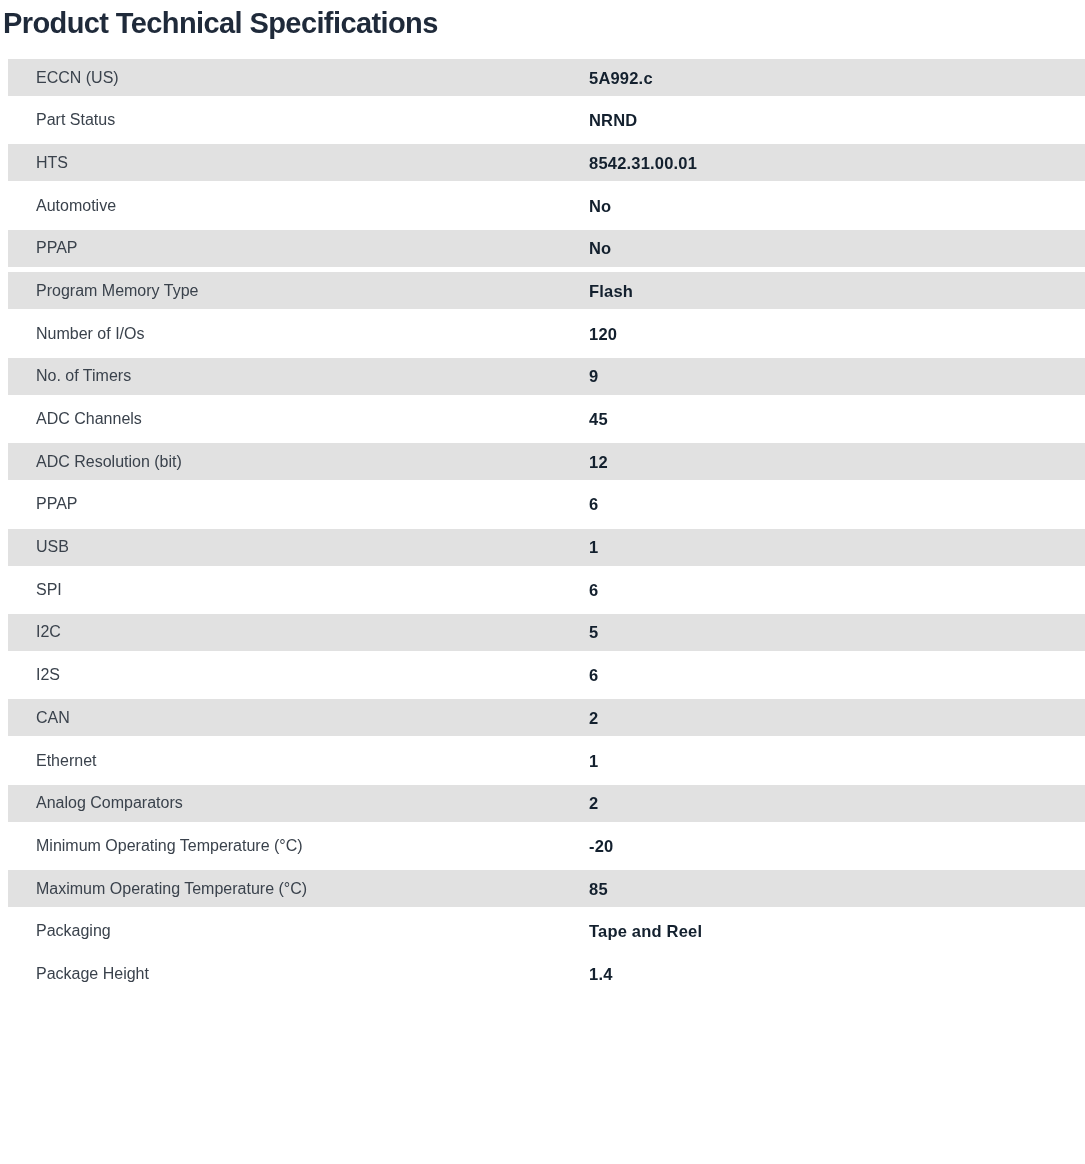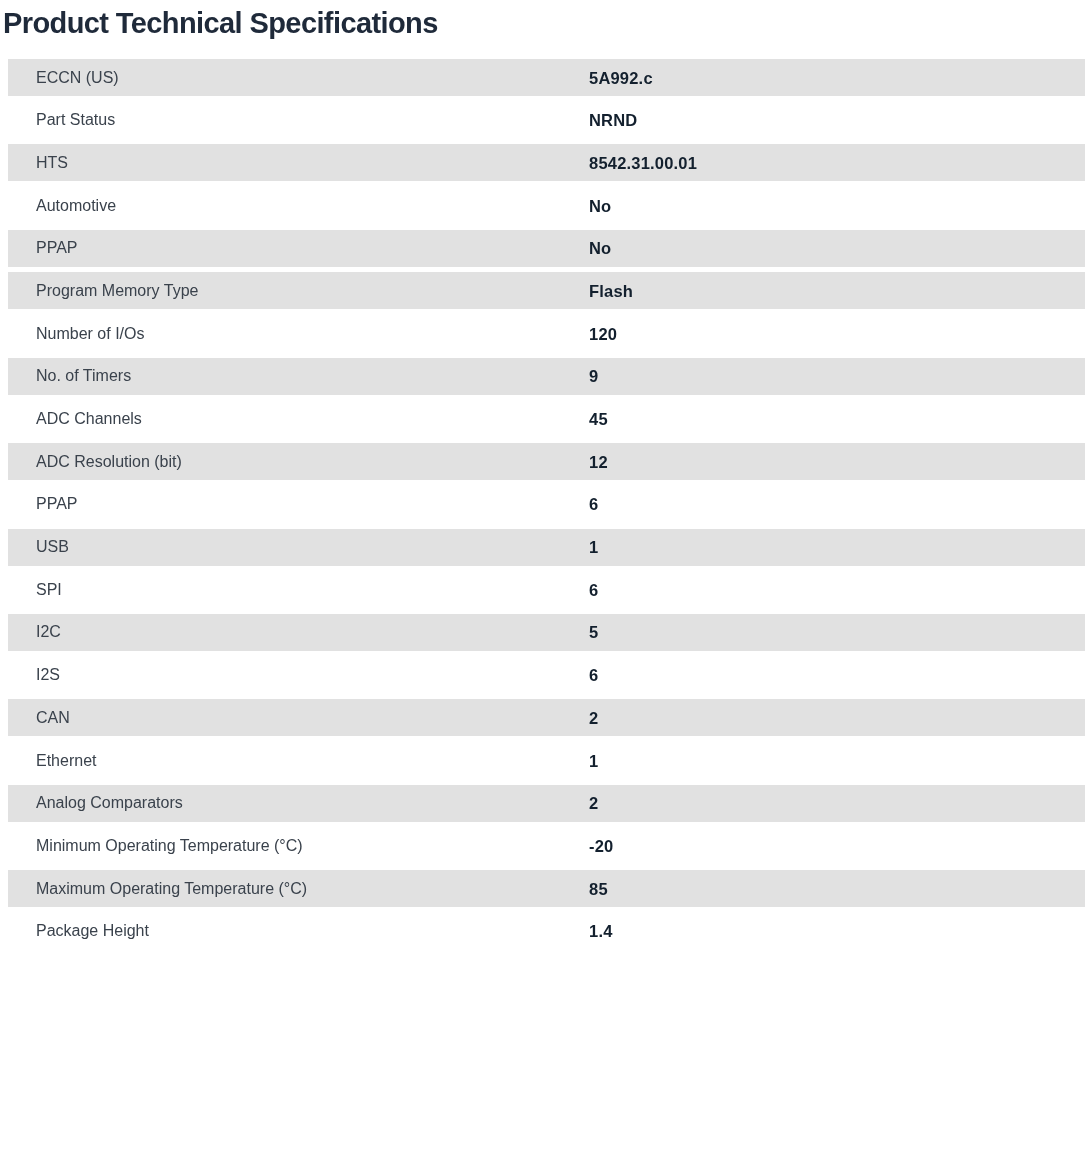--- a/index.html
+++ b/index.html
@@ -148,17 +148,21 @@
       </div>
       <div class="spec-row">
         <span class="spec-label">Minimum Operating Temperature (°C)</span>
         <span class="spec-value">-20</span>
       </div>
       <div class="spec-row alt">
         <span class="spec-label">Maximum Operating Temperature (°C)</span>
         <span class="spec-value">85</span>
       </div>
       <div class="spec-row">
+        <span class="spec-label">Packaging</span>
+        <span class="spec-value">Tape and Reel</span>
+      </div>
+      <div class="spec-row">
         <span class="spec-label">Package Height</span>
         <span class="spec-value">1.4</span>
       </div>
     </div>
 </main>
 
 </body></html>

